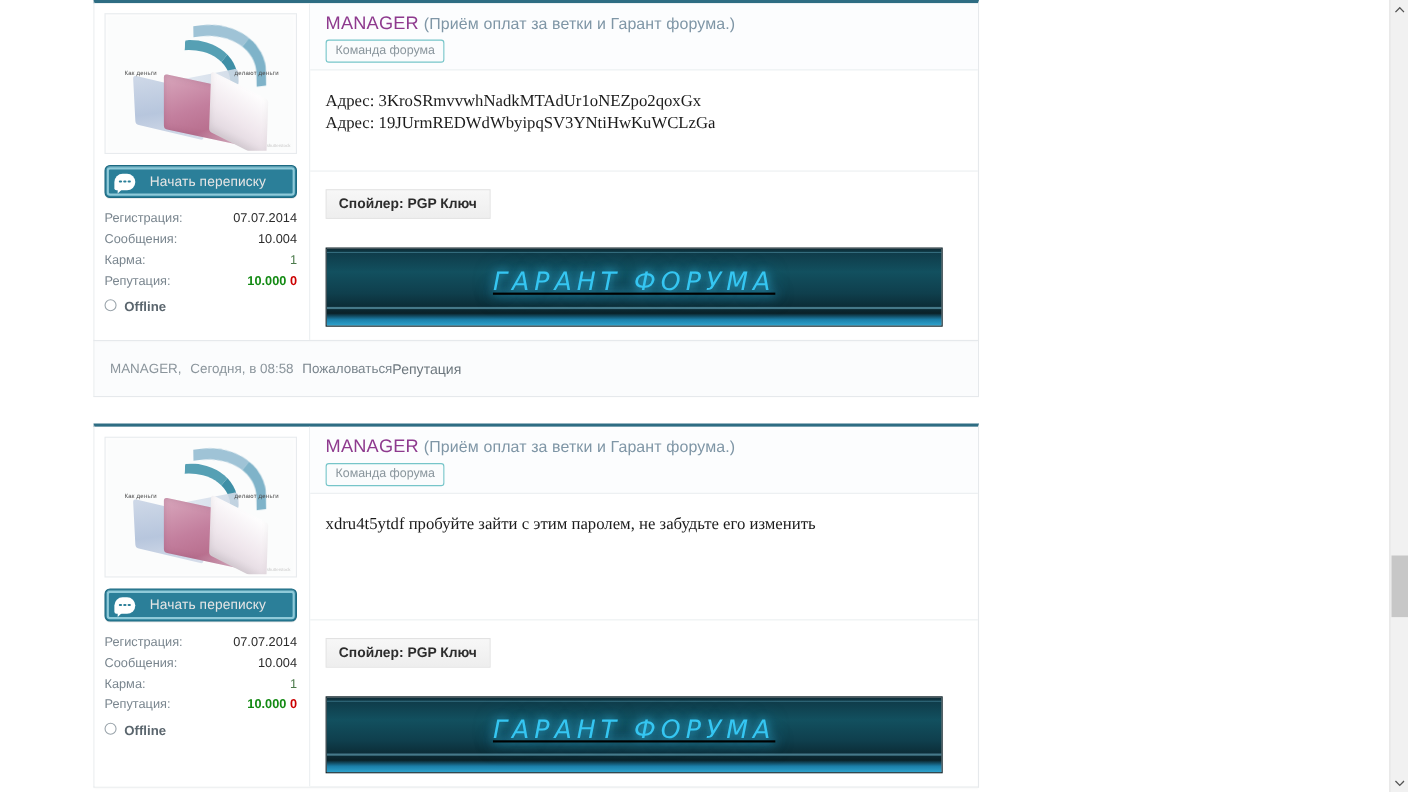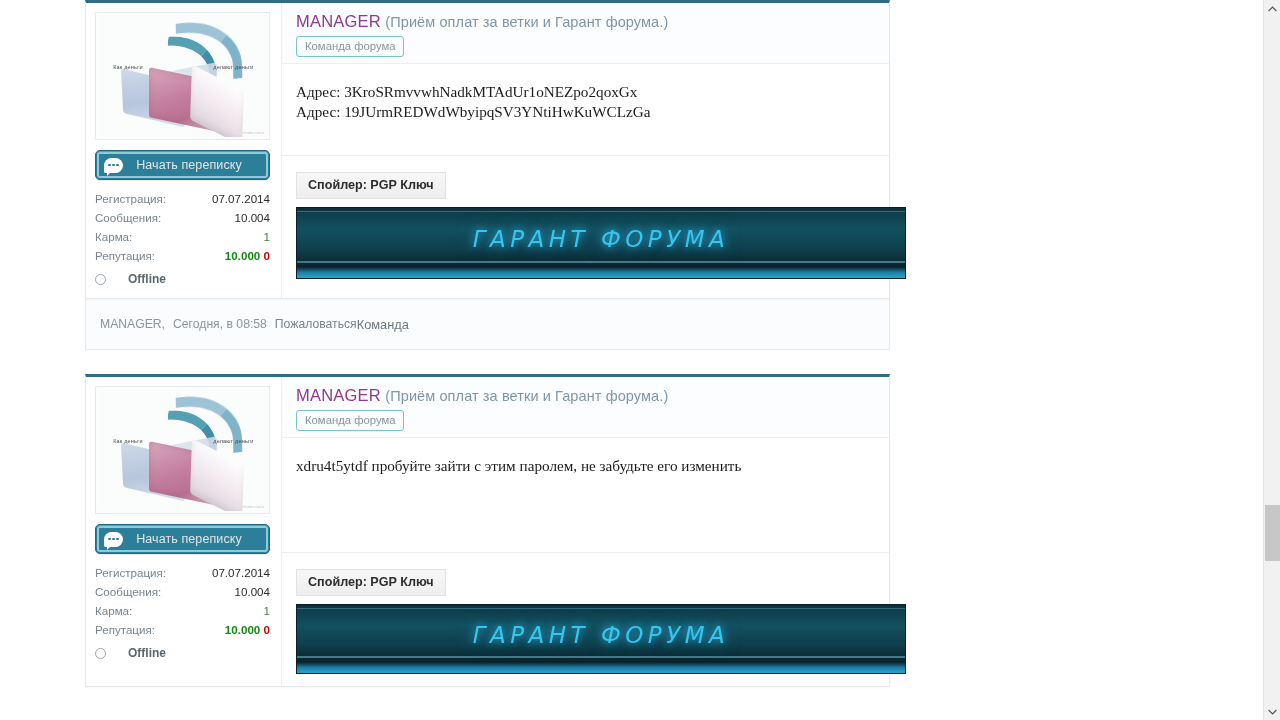--- a/index.html
+++ b/index.html
@@ -194,21 +194,21 @@
     display: flex; justify-content: space-between;
     font-size: 11.6px; line-height: 19px;
     color: #6b7780;
   }
   .stat-label { color: #79858e; }
   .stat-val { color: #2b2b2b; font-weight: 400; }
   .stat-val.small { color: #4b7a4b; font-weight: 400; }
   .rep-green { color: #138a13; font-weight: bold; }
   .rep-red { color: #cc0000; font-weight: bold; }
   .status-row {
-    display: flex; align-items: center; gap: 22px;
+    display: flex; align-items: flex-start; gap: 7px;
     margin-top: 7px;
   }
   .status-dot {
     width: 11px; height: 11px; border-radius: 50%;
     border: 1.6px solid #9aa4ab; background: transparent;
   }
   .status-text { font-size: 12px; font-weight: bold; color: #5b666e; }
 
   
   .msgcol {
@@ -260,36 +260,36 @@
     display: inline-block;
     padding: 5px 11px 6px 11px;
     background: linear-gradient(#f7f7f7,#eeeeee);
     border: 1px solid #e2e2e2;
     color: #2d2d2d;
     font-size: 12.6px;
     font-weight: bold;
     cursor: pointer;
   }
   .banner {
-    margin-top: 8px;
-    width: 610px; height: 72px;
+    margin-top: 26px;
+    width: 561px; height: 72px;
     background:
       linear-gradient(180deg,
         #0d2b35 0%,
         #0f3c4a 6%,
         #12505f 30%,
         #0f3f4d 58%,
         #0b2a34 78%,
         #0a2128 84%,
         #1b7ea8 92%,
         #2ea3cd 100%);
     border: 1px solid #0a1e25;
     position: relative;
     overflow: hidden;
-    display: flex; align-items: center; justify-content: center;
+    display: flex; align-items: center; justify-content: center; text-decoration: underline;
   }
   .banner::before {
     content: ""; position: absolute;
     left: 0; right: 0; top: 3px; height: 1px;
     background: rgba(120,200,225,.35);
   }
   .banner::after {
     content: ""; position: absolute;
     left: 0; right: 0; bottom: 15px; height: 2px;
     background: rgba(140,215,240,.45);
@@ -412,21 +412,21 @@
 
     </div>
 
     <div class="post-foot-wrap" style="margin-top:-1px;border:1px solid #e6e9ec;border-top:1px solid #eceff1;background:#fbfcfd;">
       <div class="msg-foot" style="border-top:none;">
         <div class="foot-left">
           <span>MANAGER,</span>
           <span>Сегодня, в 08:58</span>
           <span class="report">Пожаловаться</span>
         </div>
-        <div class="foot-right">Команда</div>
+        <div class="foot-right">Репутация</div>
       </div>
     </div>
 
     <div class="post" style="margin-top:24px;">
 
       <div class="usercol">
         <div class="avatar-frame">
           <div class="avatar-art">
             <div class="note-swoosh"></div>
             <div class="note-swoosh2"></div>

